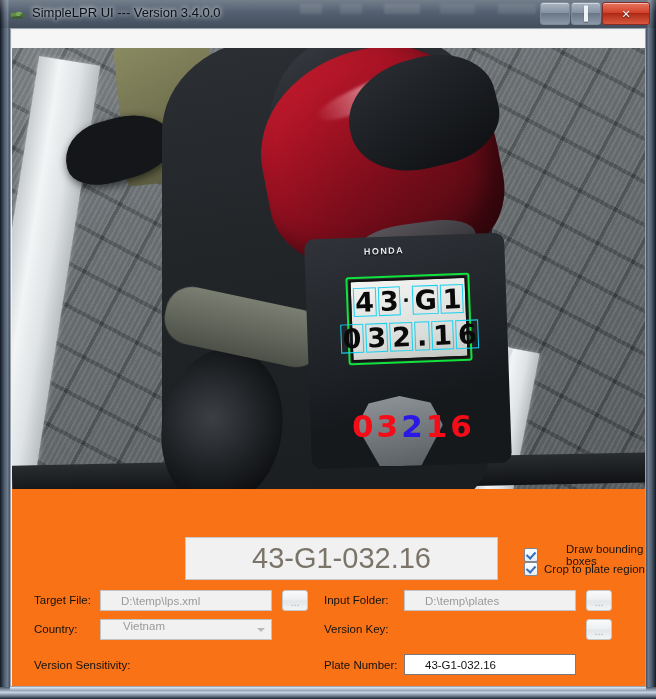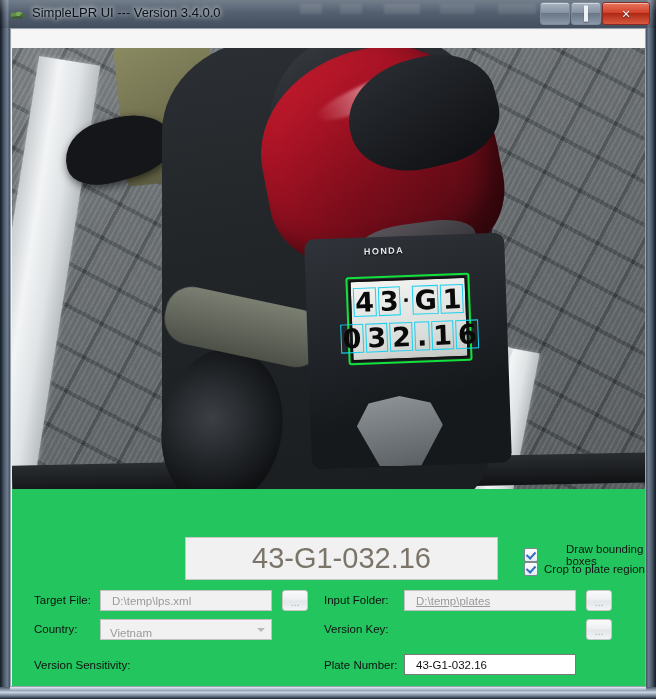--- a/index.html
+++ b/index.html
@@ -132,42 +132,42 @@
      font-size:27px;line-height:1;border:1px solid #19d0f0;padding:0 1px;
      display:inline-block;}
   .pdot{color:#0a0a0a;font-size:24px;font-weight:bold;line-height:1;}
   .ovr{position:absolute;color:#f40d18;font-family:"DejaVu Sans",sans-serif;
      font-weight:bold;pointer-events:none;}
   .ovr-top{left:340px;top:330px;font-size:31px;letter-spacing:1px;}
   .ovr-bot{left:340px;top:360px;font-size:31px;letter-spacing:3px;}
   .ovr-bot .b{color:#2a19e6;}
 
   
-  .panel{position:absolute;left:1px;top:460px;width:634px;height:198px;background:#22c55e;}
+  .panel{position:absolute;left:1px;top:460px;width:634px;height:198px;background:#f97316;}
   .bigplate{position:absolute;left:173px;top:48px;width:313px;height:43px;
      background:#f1f1f1;border:1px solid #c8c8c8;box-sizing:border-box;
      display:flex;align-items:center;justify-content:center;}
   .bigplate span{font-size:29px;color:#7a7469;font-family:"Liberation Sans",sans-serif;}
 
   .chk{position:absolute;display:flex;align-items:center;gap:6px;font-size:11.5px;color:#141414;}
   .chk1{left:512px;top:54px;gap:28px;}
   .chk2{left:512px;top:73px;}
   .cbox{width:12px;height:12px;border:1px solid #7d8894;border-radius:2px;
      background:linear-gradient(180deg,#fdfdfd,#e6ecf2);position:relative;flex:none;}
   .cbox:after{content:"";position:absolute;left:3px;top:1px;width:4px;height:7px;
      border:2px solid #2f6fbd;border-top:0;border-left:0;transform:rotate(42deg);}
 
   .lbl{position:absolute;font-size:11.5px;color:#111;}
   .fld{position:absolute;height:21px;box-sizing:border-box;border:1px solid #c2c2c2;
      background:#f1f1f1;font-size:11.5px;color:#9a9a9a;
-     display:flex;align-items:center;padding:0 11px;text-align:right;}
+     display:flex;align-items:center;padding:0 20px;text-align:right;}
   .fld.edit{background:#fff;border:1px solid #7a7a7a;color:#111;}
   .dd{position:absolute;height:21px;box-sizing:border-box;border:1px solid #c2c2c2;
-     background:#f1f1f1;font-size:11.5px;color:#9a9a9a;display:flex;align-items:flex-end;
-     padding:0 9px;}
+     background:#f1f1f1;font-size:11.5px;color:#9a9a9a;display:flex;align-items:flex-start;
+     padding:0 22px;}
   .dd .arr{position:absolute;right:6px;top:8px;width:0;height:0;
      border-left:4px solid transparent;border-right:4px solid transparent;border-top:4px solid #b9b9b9;}
   .dots{position:absolute;width:26px;height:21px;box-sizing:border-box;
      border:1px solid #c6c6c6;border-radius:3px;
      background:linear-gradient(180deg,#fafafa,#eceff1 48%,#e2e6e9 52%,#f2f4f5);
      color:#b2b2b2;font-size:11px;display:flex;align-items:flex-end;justify-content:center;
      padding-bottom:2px;}
   .spin{position:absolute;height:21px;box-sizing:border-box;border:1px solid #7a7a7a;
      background:#fff;display:flex;align-items:center;}
   .spin .val{flex:1;text-align:right;font-size:11.5px;color:#111;padding-right:4px;}
@@ -246,20 +246,21 @@
           </div>
           <div class="prow prow2">
             <span class="pch">0</span>
             <span class="pch">3</span>
             <span class="pch">2</span>
             <span class="pch">.</span>
             <span class="pch">1</span>
             <span class="pch">6</span>
           </div>
         </div>
+        <div class="ovr ovr-bot"><span>03</span><span class="b">2</span><span>16</span></div>
       </div>
     </div>
 
     <div class="panel">
 
       <div class="bigplate">
         <span>43-G1-032.16</span>
       </div>
 
       <div class="chk chk1">
@@ -277,21 +278,21 @@
 
       <div class="lbl" style="left:22px;top:134px;">Country:</div>
       <div class="dd" style="left:88px;top:130px;width:172px;">
         <span>Vietnam</span>
         <span class="arr"></span>
       </div>
 
       <div class="lbl" style="left:22px;top:170px;">Version Sensitivity:</div>
 
       <div class="lbl" style="left:312px;top:105px;">Input Folder:</div>
-      <div class="fld" style="left:392px;top:101px;width:172px;text-decoration:underline;">D:\temp\plates</div>
+      <div class="fld" style="left:392px;top:101px;width:172px;">D:\temp\plates</div>
       <div class="dots" style="left:574px;top:101px;">...</div>
 
       <div class="lbl" style="left:312px;top:134px;">Version Key:</div>
       <div class="dots" style="left:574px;top:130px;">...</div>
 
       <div class="lbl" style="left:312px;top:170px;">Plate Number:</div>
       <div class="fld edit" style="left:392px;top:165px;width:172px;">43-G1-032.16</div>
 
     </div>
   </div>

